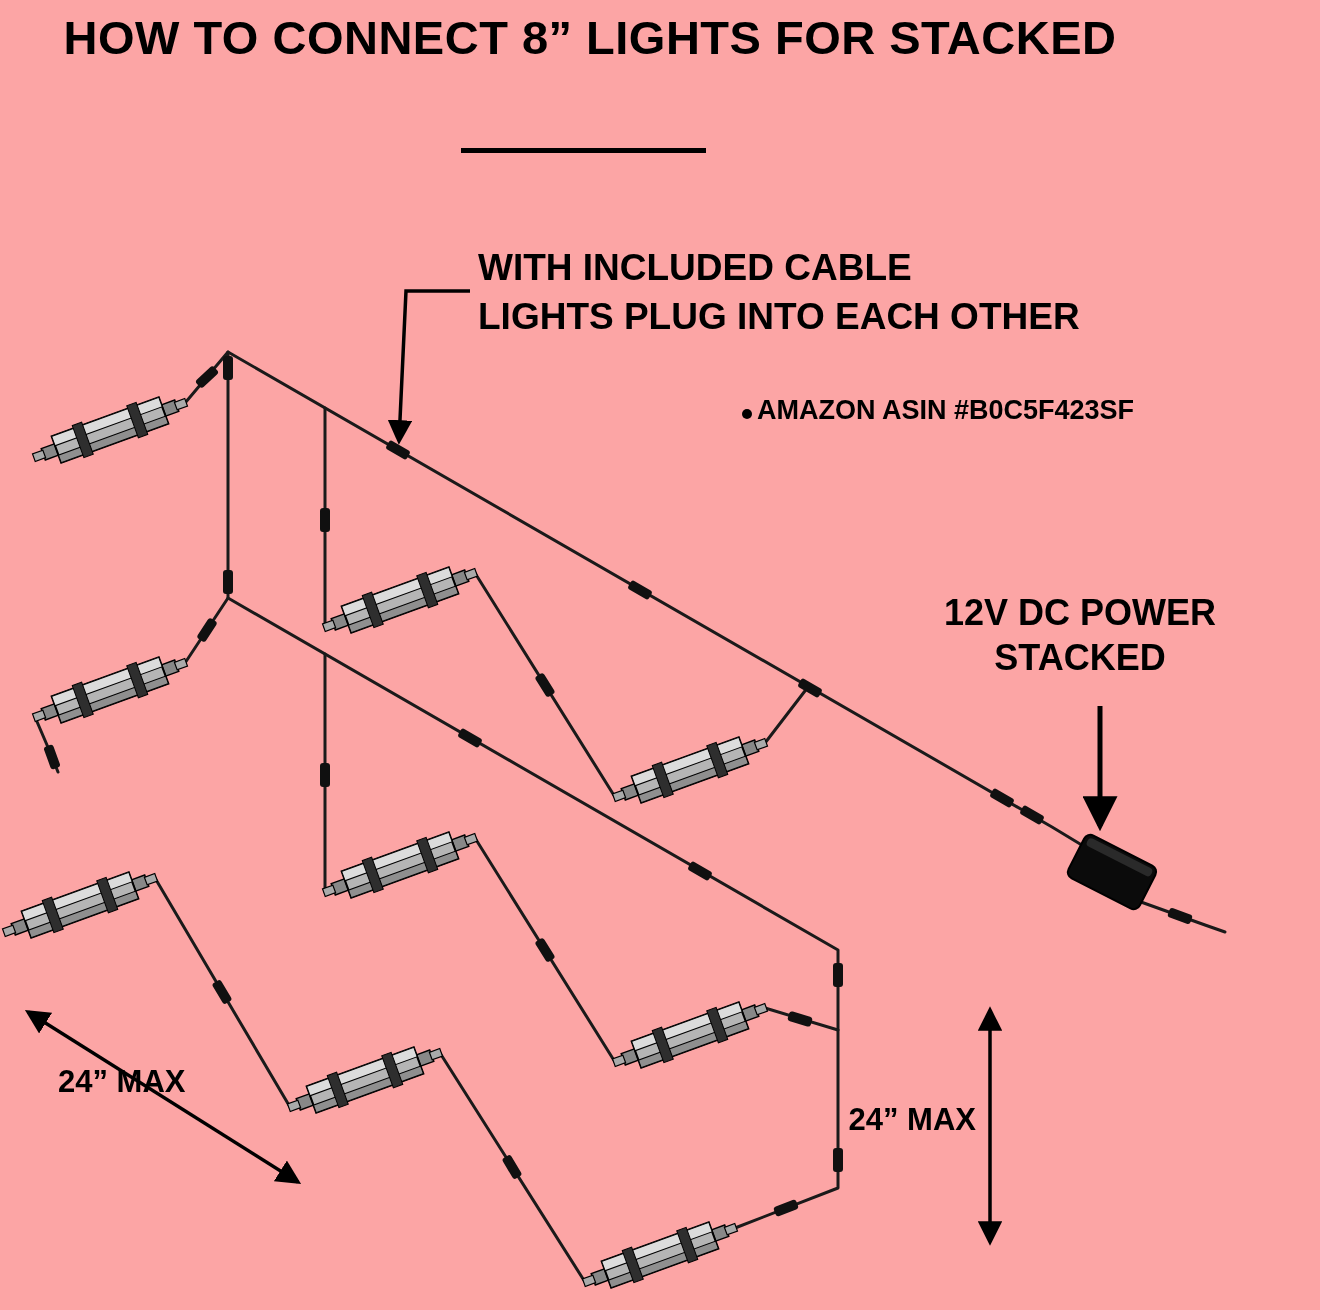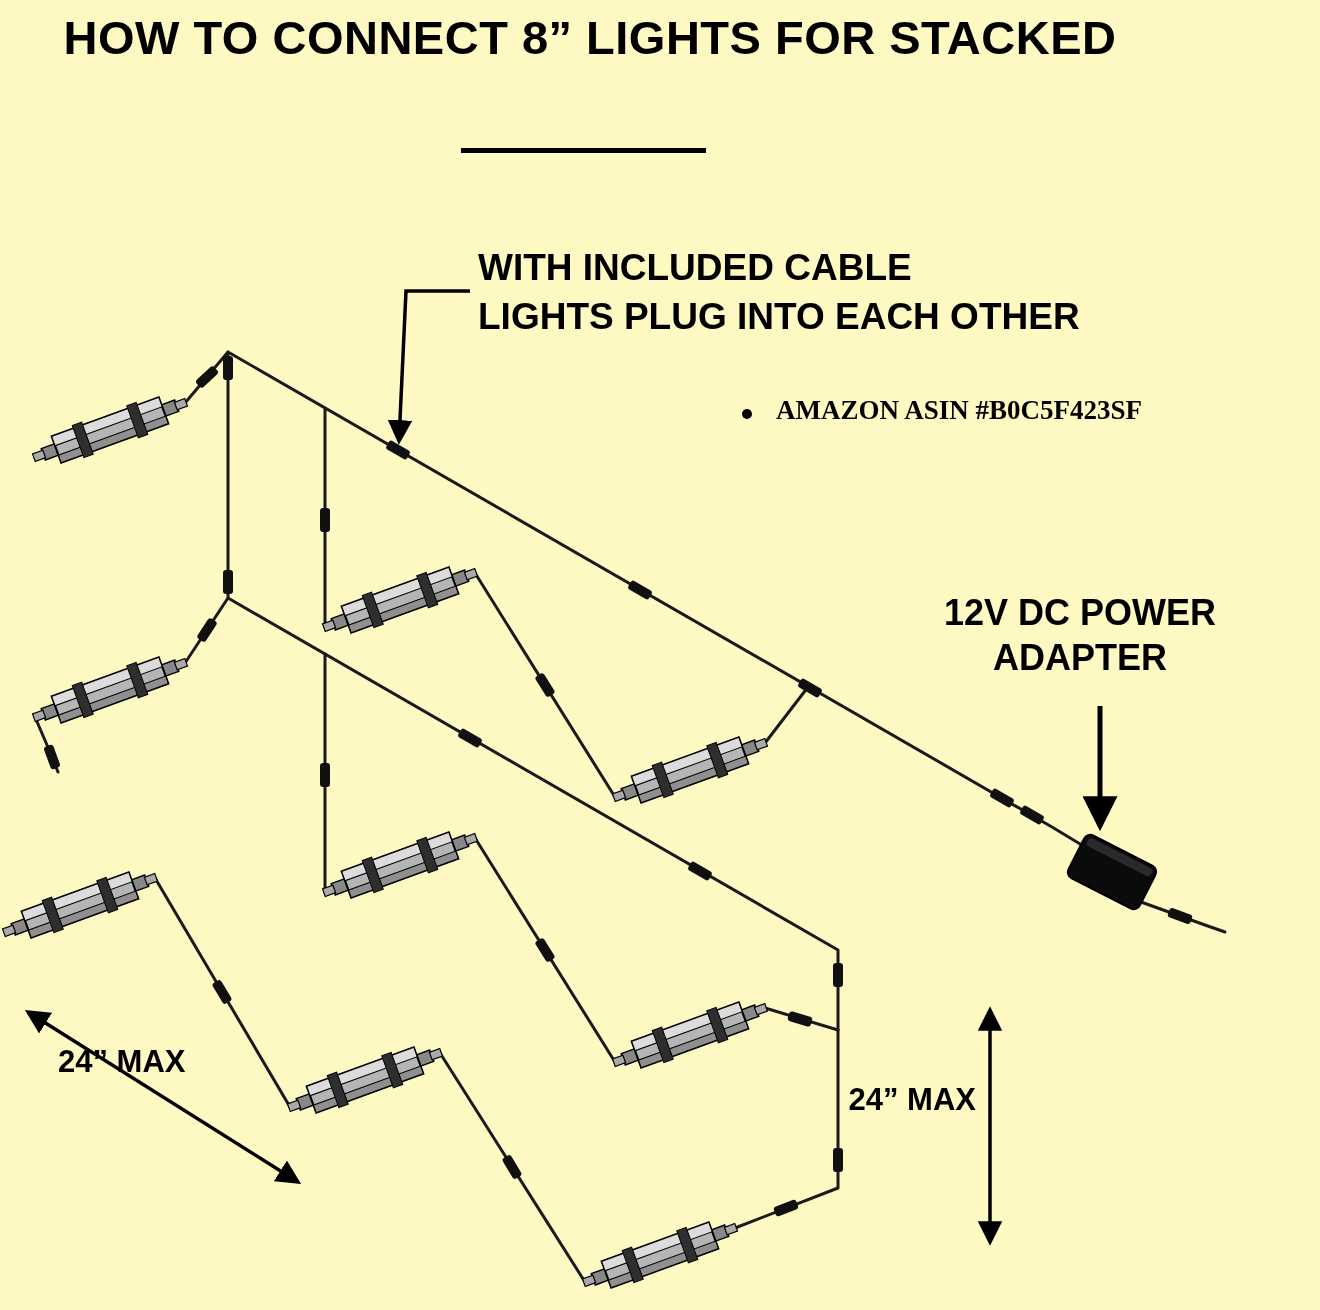--- a/index.html
+++ b/index.html
@@ -1,33 +1,33 @@
 <!DOCTYPE html>
 <html><head>
 <meta charset="utf-8">
 <style>
   html,body{margin:0;padding:0;background:#fff;}
   #page{
-    position:relative;width:1320px;height:1310px;background:#fef9c3;overflow:hidden;
+    position:relative;width:1320px;height:1310px;background:#fca5a5;overflow:hidden;
     font-family:"Liberation Sans","DejaVu Sans",sans-serif;color:#000;
   }
   .abs{position:absolute;}
   .title-block{left:0;top:10px;width:1180px;text-align:center;font-weight:800;
     font-size:47px;line-height:1.2;letter-spacing:.5px;}
   .title-line{white-space:nowrap;}
   .title-underline{left:461px;top:148px;width:245px;height:5px;background:#000;}
   .plug-note{left:478px;top:244px;font-weight:800;font-size:37px;line-height:1.32;}
   .plug-note div{white-space:nowrap;}
   .bullets{left:742px;top:392px;}
-  .bullet{display:flex;gap:24px;margin-bottom:22px;font-family:Liberation Serif, serif;}
+  .bullet{display:flex;gap:5px;margin-bottom:22px;}
   .bullet .dot{width:10px;height:10px;border-radius:50%;background:#000;margin-top:17px;flex:0 0 auto;}
   .bullet .btxt{font-weight:800;font-size:27px;line-height:1.35;white-space:nowrap;}
   .adapter-label{left:930px;top:590px;width:300px;text-align:center;font-weight:800;
     font-size:36px;line-height:1.25;}
-  .measure{font-weight:800;font-size:31px;white-space:nowrap;}
+  .measure{font-weight:800;font-size:31px;white-space:nowrap;margin-top:20px;}
   .measure-left{left:58px;top:1044px;}
   .measure-right{left:768px;top:1082px;width:208px;text-align:right;}
   svg{position:absolute;left:0;top:0;}
 </style>
 </head>
 <body>
 
 <div id="page">
 
   <svg width="1320" height="1310" viewBox="0 0 1320 1310">
@@ -142,19 +142,19 @@
     <div class="bullet">
       <div class="dot"></div>
       <div class="btxt">
         <div>AMAZON ASIN #B0C5F423SF</div>
       </div>
     </div>
   </div>
 
   <div class="abs adapter-label">
     <div>12V DC POWER</div>
-    <div>ADAPTER</div>
+    <div>STACKED</div>
   </div>
 
   <div class="abs measure measure-left">24” MAX</div>
   <div class="abs measure measure-right">24” MAX</div>
 
 </div>
 
 </body></html>

